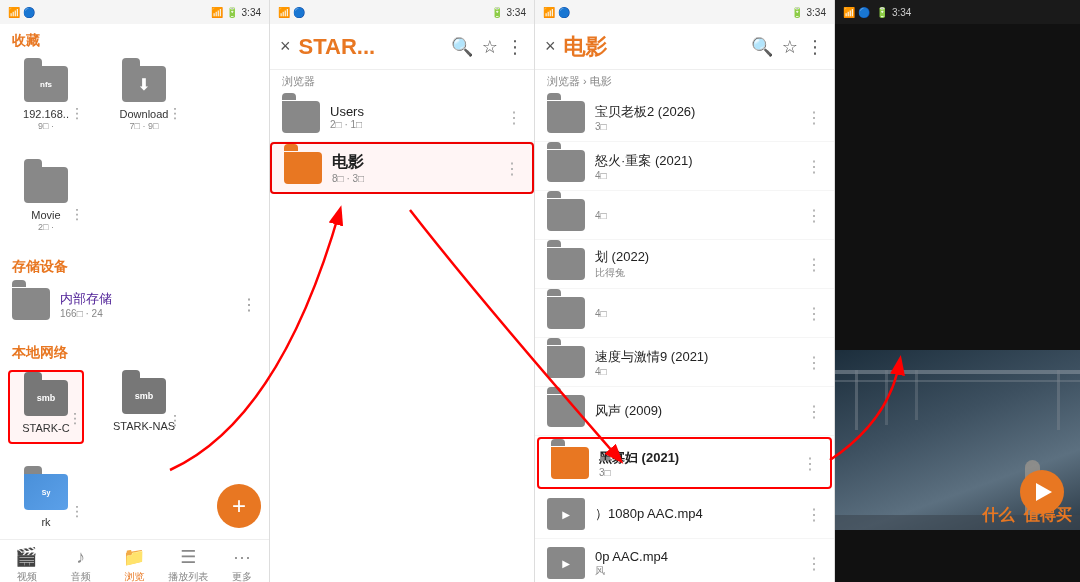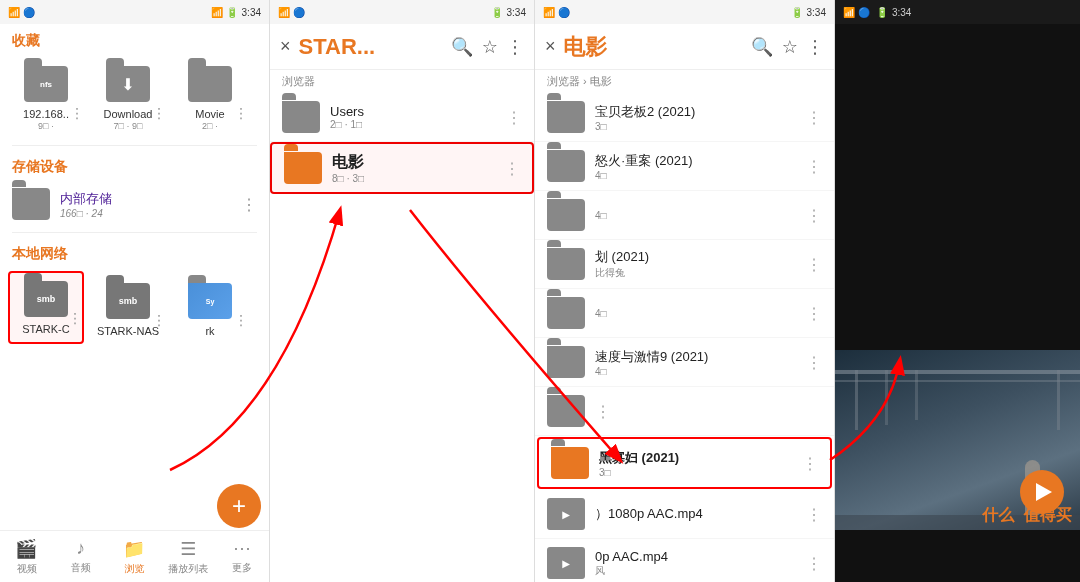--- a/index.html
+++ b/index.html
@@ -85,22 +85,21 @@
       font-size: 14px;
       font-weight: bold;
       color: #e87722;
     }
 
     
     .grid-container {
       display: flex;
       flex-wrap: wrap;
       padding: 4px 8px;
-      gap: 6px;
-      align-items: flex-end;
+      gap: 22px;
     }
 
     .grid-item {
       width: 76px;
       display: flex;
       flex-direction: column;
       align-items: center;
       padding: 6px 4px;
       position: relative;
     }
@@ -227,21 +226,20 @@
     }
 
     .list-item-name {
       font-size: 13px;
       color: #4c1d95;
     }
 
     .list-item-sub {
       font-size: 10px;
       color: #888;
-      font-style: italic;
     }
 
     .list-item-menu-btn {
       color: #999;
       font-size: 16px;
     }
 
     
     .divider {
       height: 1px;
@@ -671,21 +669,21 @@
     <span class="panel-header-icon">⋮</span>
   </div>
 
   <div class="breadcrumb">浏览器 › 电影</div>
 
   <div class="panel-scroll">
 
     <div class="file-list-item">
       <div class="folder-icon" style="width:38px;height:32px;flex-shrink:0;"></div>
       <div class="file-item-info">
-        <div class="file-item-name">宝贝老板2 (2021)</div>
+        <div class="file-item-name">宝贝老板2 (2026)</div>
         <div class="file-item-sub">3□</div>
       </div>
       <span class="file-item-menu">⋮</span>
     </div>
 
     <div class="file-list-item">
       <div class="folder-icon" style="width:38px;height:32px;flex-shrink:0;"></div>
       <div class="file-item-info">
         <div class="file-item-name">怒火·重案 (2021)</div>
         <div class="file-item-sub">4□</div>
@@ -697,21 +695,21 @@
       <div class="folder-icon" style="width:38px;height:32px;flex-shrink:0;"></div>
       <div class="file-item-info">
         <div class="file-item-sub">4□</div>
       </div>
       <span class="file-item-menu">⋮</span>
     </div>
 
     <div class="file-list-item">
       <div class="folder-icon" style="width:38px;height:32px;flex-shrink:0;"></div>
       <div class="file-item-info">
-        <div class="file-item-name">划 (2021)</div>
+        <div class="file-item-name">划 (2022)</div>
         <div class="file-item-sub">比得兔</div>
       </div>
       <span class="file-item-menu">⋮</span>
     </div>
 
     <div class="file-list-item">
       <div class="folder-icon" style="width:38px;height:32px;flex-shrink:0;"></div>
       <div class="file-item-info">
         <div class="file-item-sub">4□</div>
       </div>
@@ -722,20 +720,24 @@
       <div class="folder-icon" style="width:38px;height:32px;flex-shrink:0;"></div>
       <div class="file-item-info">
         <div class="file-item-name">速度与激情9 (2021)</div>
         <div class="file-item-sub">4□</div>
       </div>
       <span class="file-item-menu">⋮</span>
     </div>
 
     <div class="file-list-item">
       <div class="folder-icon" style="width:38px;height:32px;flex-shrink:0;"></div>
+      <div class="file-item-info">
+        <div class="file-item-name">风声 (2009)</div>
+        <div class="file-item-sub"></div>
+      </div>
       <span class="file-item-menu">⋮</span>
     </div>
 
     <div class="file-list-item" style="border: 2px solid red; border-radius: 4px; margin: 1px 2px;">
       <div class="folder-icon" style="width:38px;height:32px;flex-shrink:0;background:#e87722;"></div>
       <div class="file-item-info">
         <div class="file-item-name" style="font-weight:bold;">黑寡妇 (2021)</div>
         <div class="file-item-sub">3□</div>
       </div>
       <span class="file-item-menu">⋮</span>

